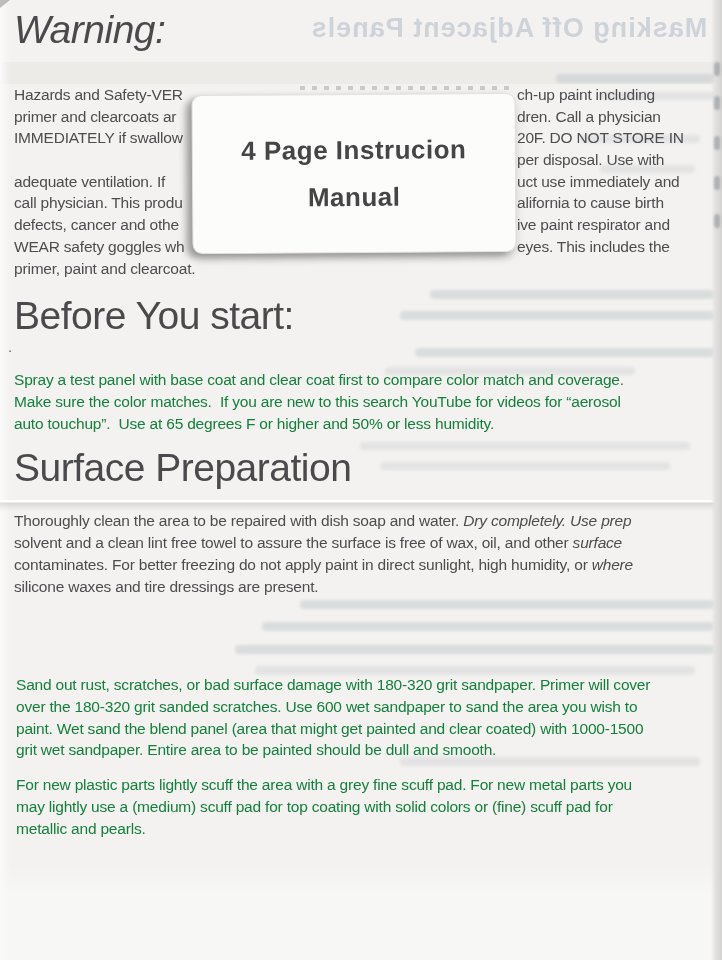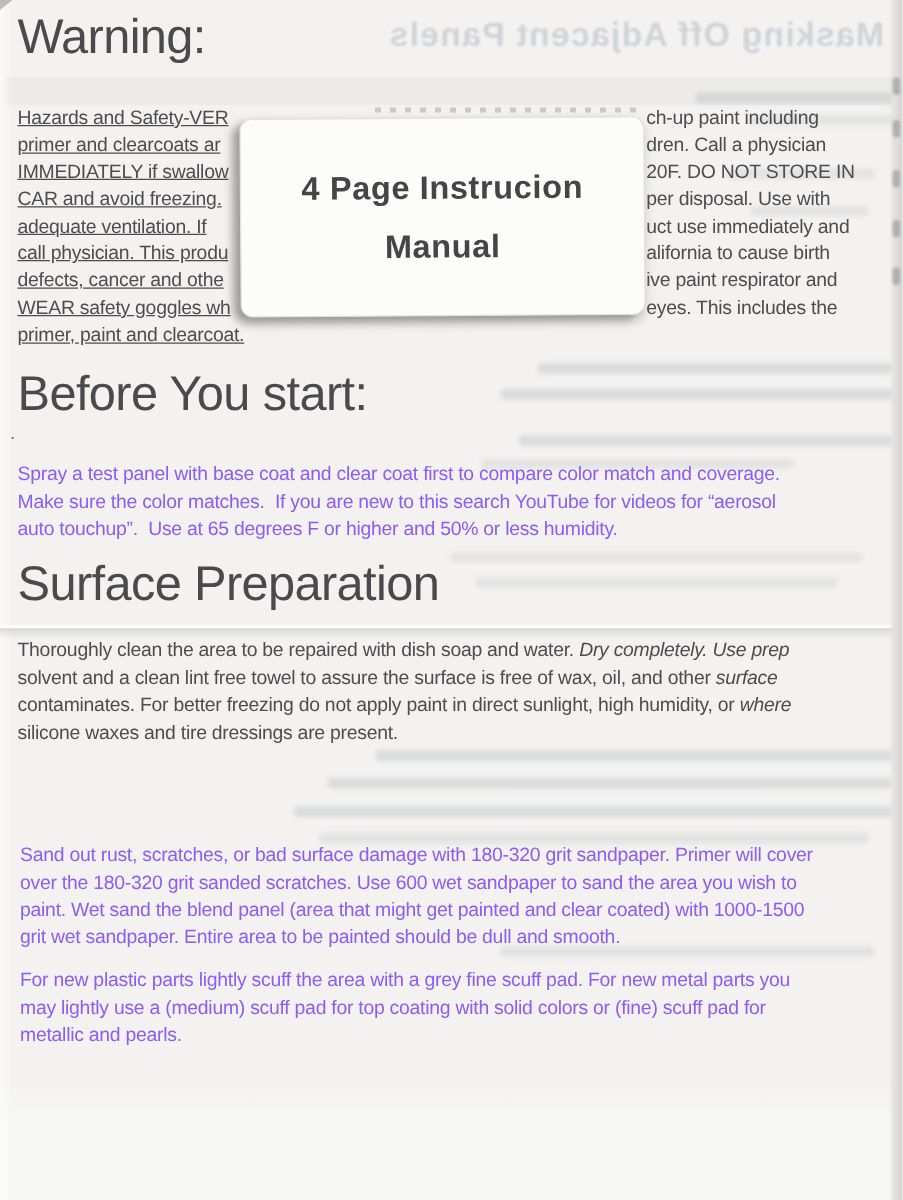--- a/index.html
+++ b/index.html
@@ -29,27 +29,27 @@
     transform:scaleX(-1); font-size:27px; font-weight:bold; letter-spacing:1px;
     color:#c6ccd4; opacity:.8; filter:blur(0.7px); z-index:1; white-space:nowrap; }
   .gl { position:absolute; background:rgba(163,172,182,0.30); border-radius:4px;
     filter:blur(1.6px); z-index:1; }
   .gl.faint { background:rgba(163,172,182,0.20); }
 
   
   .heading { position:absolute; margin:0; font-size:39px; font-weight:400;
     color:#4a4a4d; letter-spacing:-0.5px; z-index:2; white-space:nowrap; }
   .body-par { position:absolute; font-size:15.5px; letter-spacing:-0.2px; line-height:21.8px;
-    color:#8b5cf6; white-space:pre; z-index:2; }
+    color:#15803d; white-space:pre; z-index:2; }
   .stray { position:absolute; left:8px; top:338px; font-size:15px; color:#6a6a6c; z-index:2; }
 
   
   .warning-lines { position:absolute; left:14px; top:86px; width:700px;
     font-size:15.5px; letter-spacing:-0.2px; color:#4d4d50; z-index:2; }
-  .wline { position:relative; height:21.7px; white-space:nowrap;text-decoration:underline; }
+  .wline { position:relative; height:21.7px; white-space:nowrap; }
   .wline .frag-right { position:absolute; left:503px; top:0; white-space:nowrap; }
 
   
   .surface-lines { position:absolute; left:14px; top:512px; font-size:15.5px;
     letter-spacing:-0.2px; color:#4d4d50; z-index:2; }
   .sline { height:22px; white-space:nowrap; }
   .sline em { font-style:italic; }
 
   
   .perf { position:absolute; left:300px; top:86px; width:213px; height:4px; z-index:3;
@@ -90,37 +90,36 @@
   <div class="gl" style="left:415px; top:348px; width:300px; height:9px;"></div>
   <div class="gl faint" style="left:385px; top:367px; width:250px; height:8px;"></div>
   <div class="gl faint" style="left:360px; top:442px; width:330px; height:8px;"></div>
   <div class="gl faint" style="left:380px; top:462px; width:290px; height:8px;"></div>
   <div class="gl" style="left:300px; top:600px; width:415px; height:9px;"></div>
   <div class="gl" style="left:262px; top:622px; width:452px; height:9px;"></div>
   <div class="gl" style="left:235px; top:645px; width:480px; height:9px;"></div>
   <div class="gl faint" style="left:255px; top:666px; width:440px; height:9px;"></div>
   <div class="gl faint" style="left:400px; top:757px; width:300px; height:9px;"></div>
 
-  <h1 class="heading" style="left:14px; top:8px;">Warning:</h1>
+  <h1 class="heading" style="left:14px; top:8px;font-style:italic;">Warning:</h1>
 
   <div class="warning-lines">
     <div class="wline">
       <span>Hazards and Safety-VER</span>
       <span class="frag-right">ch-up paint including</span>
     </div>
     <div class="wline">
       <span>primer and clearcoats ar</span>
       <span class="frag-right">dren. Call a physician</span>
     </div>
     <div class="wline">
       <span>IMMEDIATELY if swallow</span>
       <span class="frag-right">20F. DO NOT STORE IN</span>
     </div>
     <div class="wline">
-      <span>CAR and avoid freezing.</span>
       <span class="frag-right">per disposal. Use with</span>
     </div>
     <div class="wline">
       <span>adequate ventilation. If</span>
       <span class="frag-right">uct use immediately and</span>
     </div>
     <div class="wline">
       <span>call physician. This produ</span>
       <span class="frag-right">alifornia to cause birth</span>
     </div>

